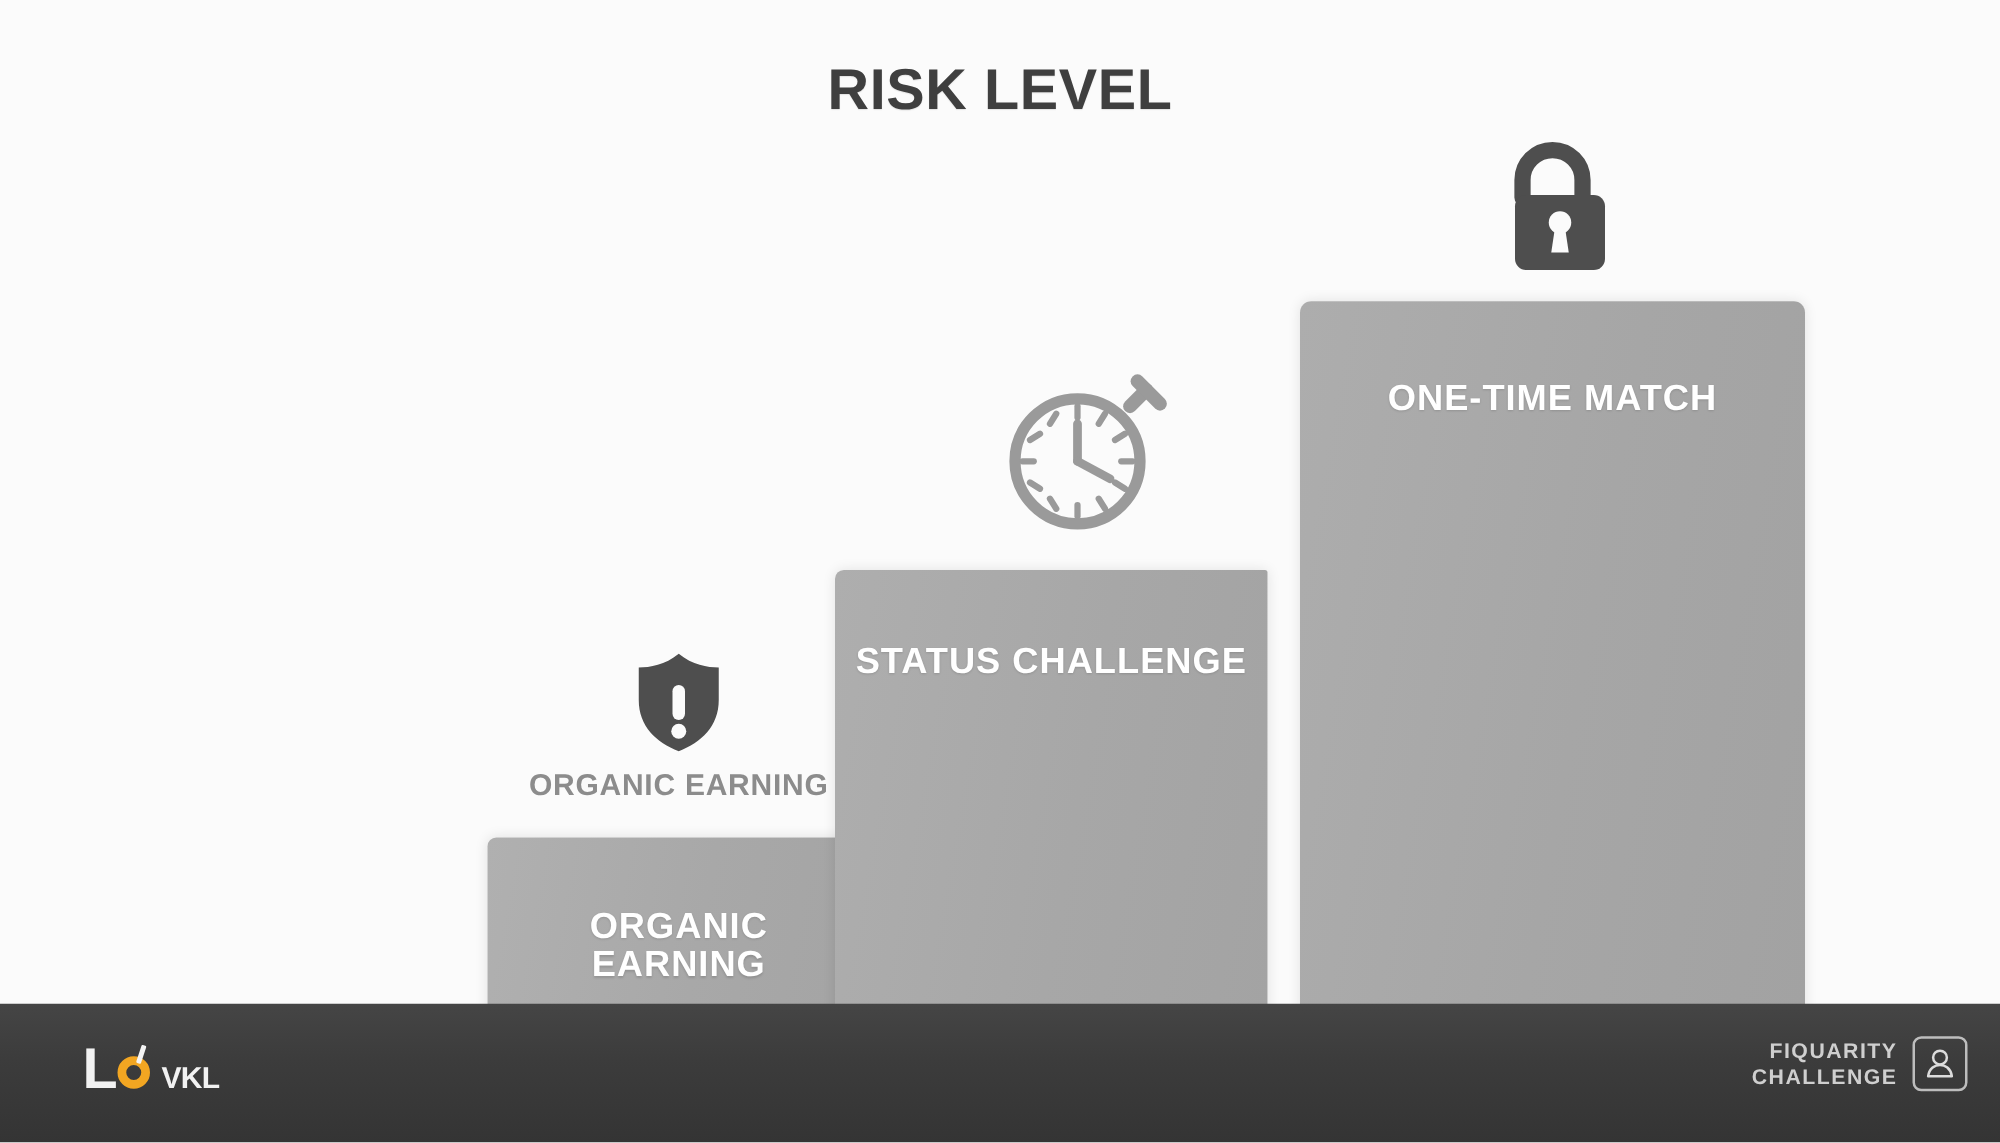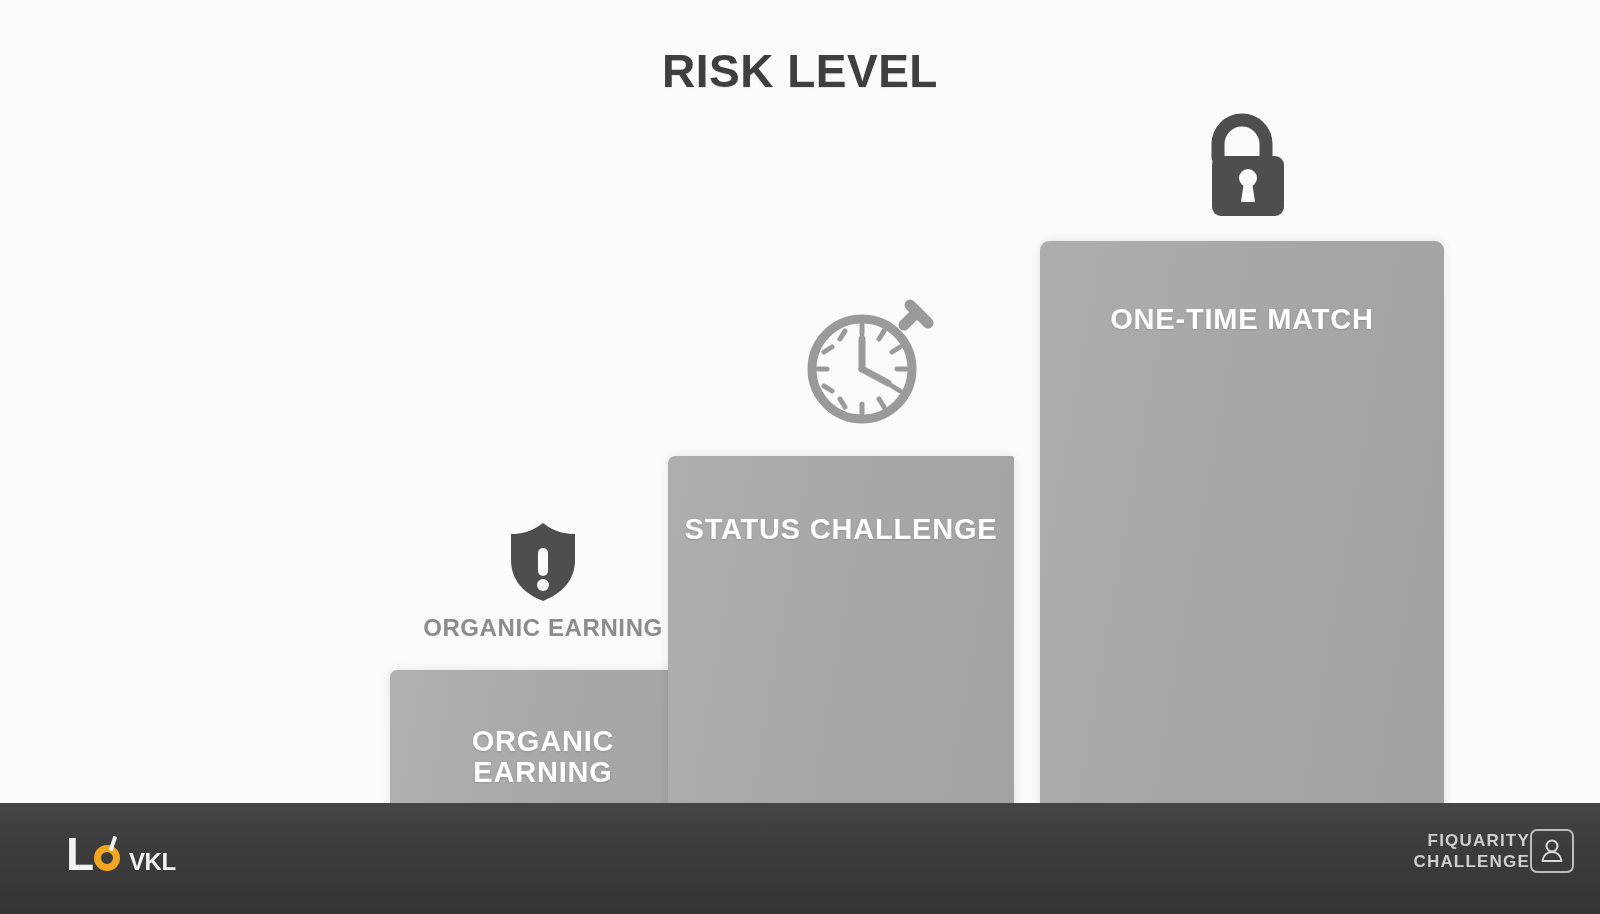--- a/index.html
+++ b/index.html
@@ -178,20 +178,21 @@
     line-height: 1;
     letter-spacing: -0.5px;
   }
 
   #footer-right {
     position: absolute;
     right: 26px;
     top: 26px;
     display: flex;
     align-items: center;
+    gap: 12px;
   }
   #footer-caption {
     text-align: right;
     font-size: 17px;
     font-weight: 600;
     letter-spacing: 1.2px;
     color: #cfcfcf;
     line-height: 1.25;
   }
   #footer-caption div { display: block; }

